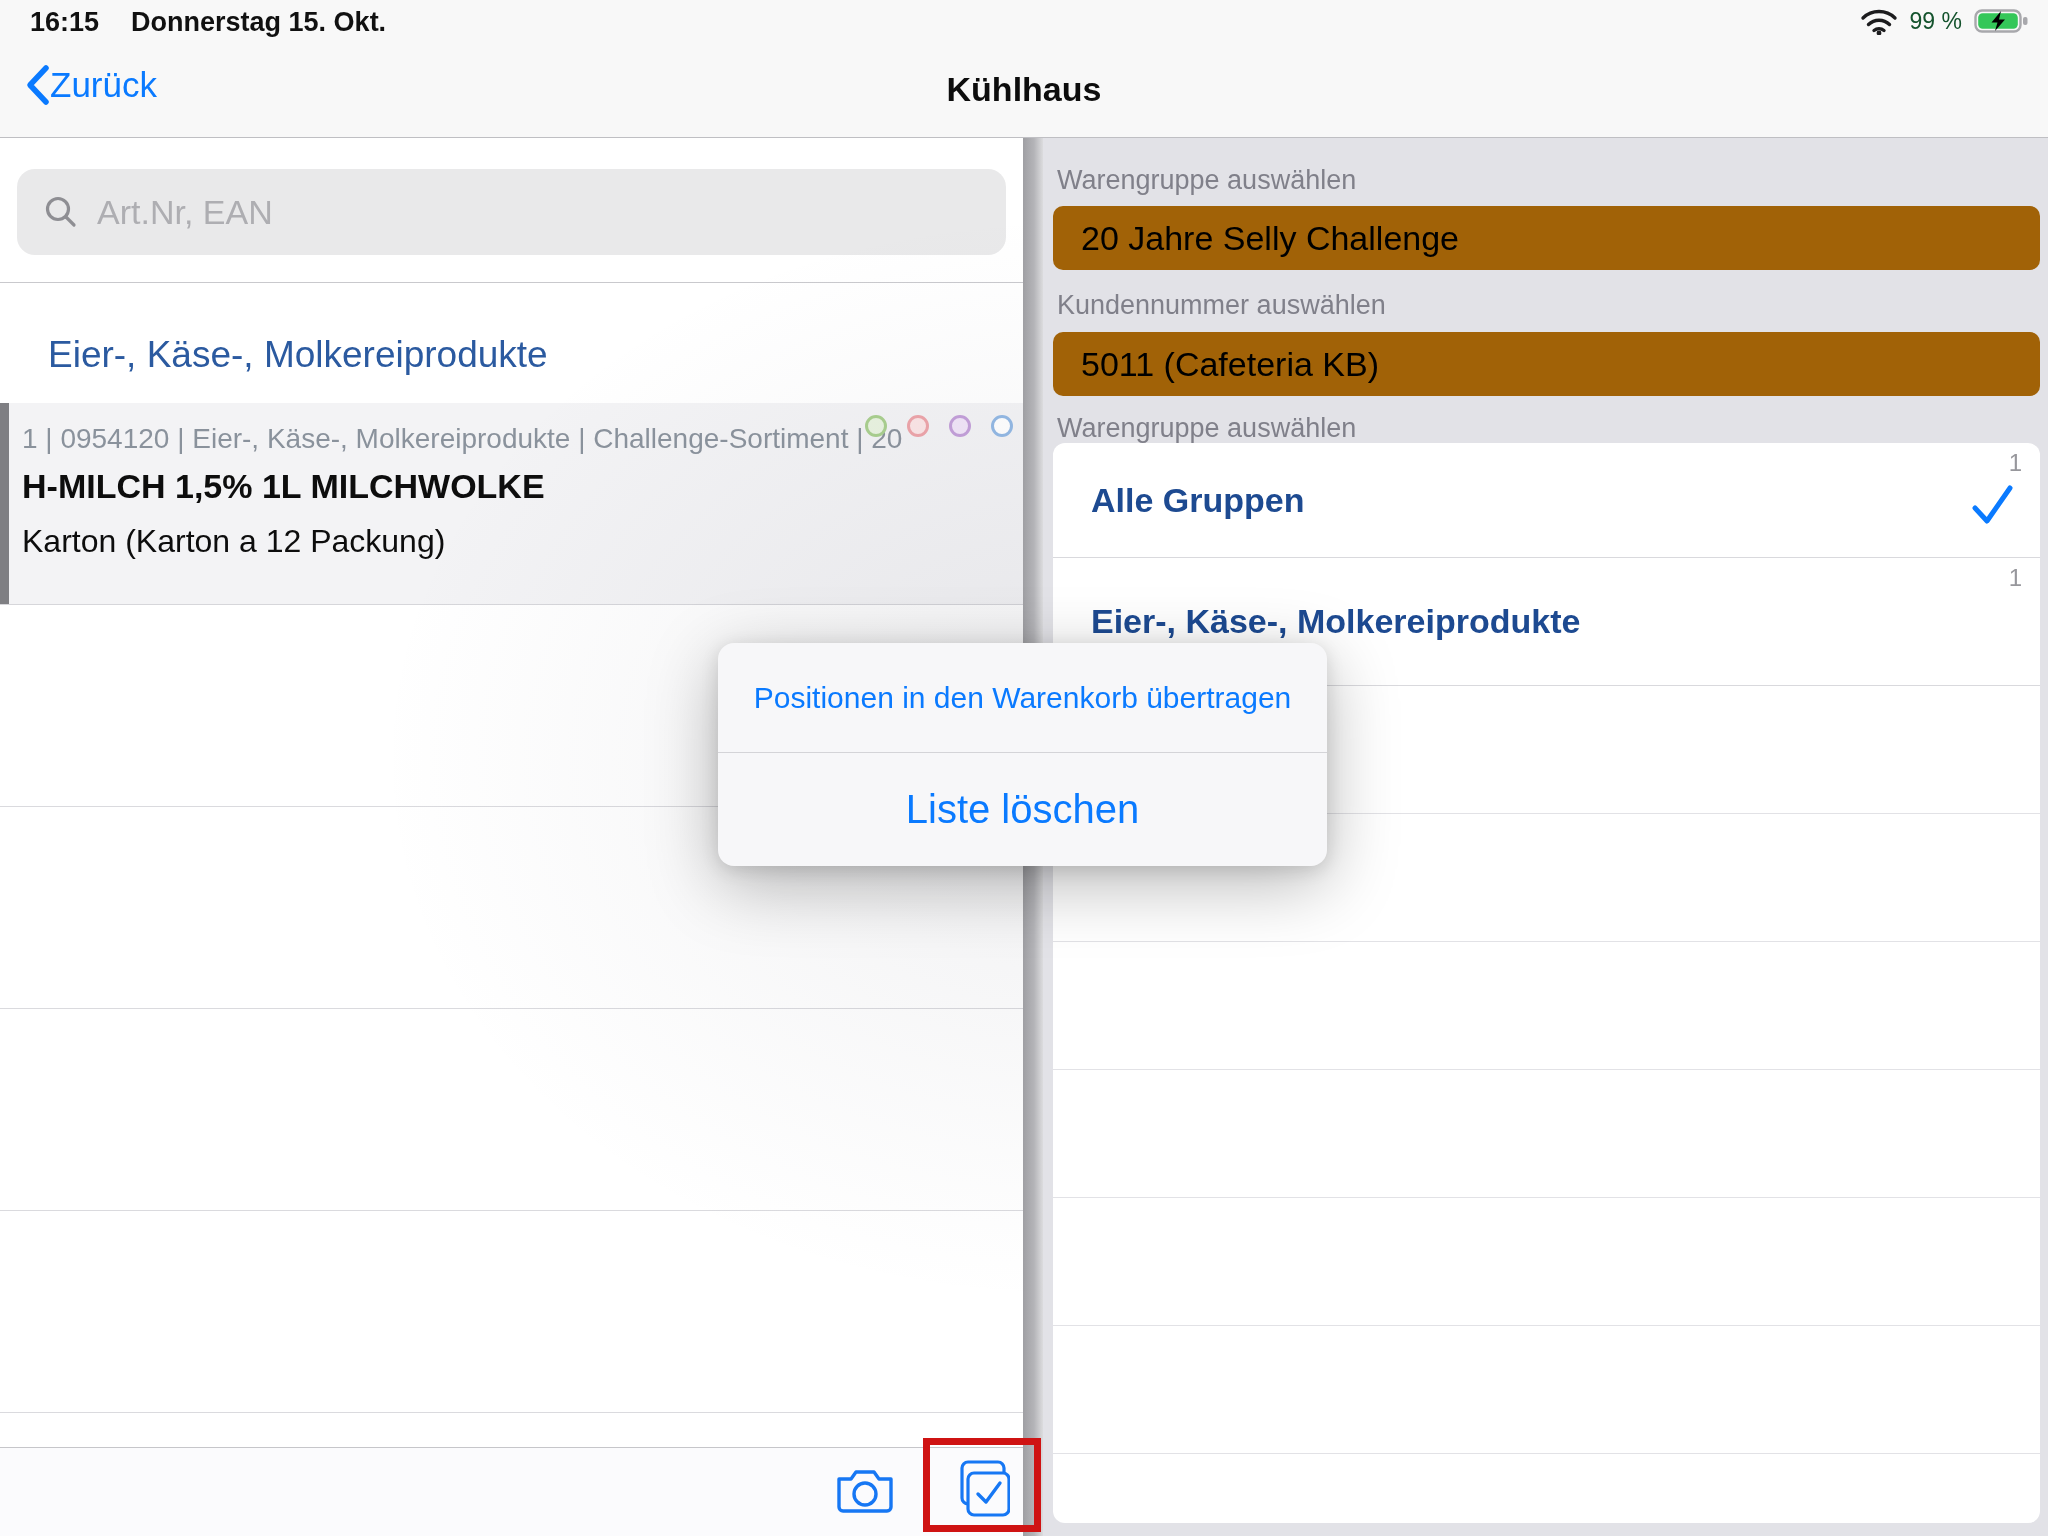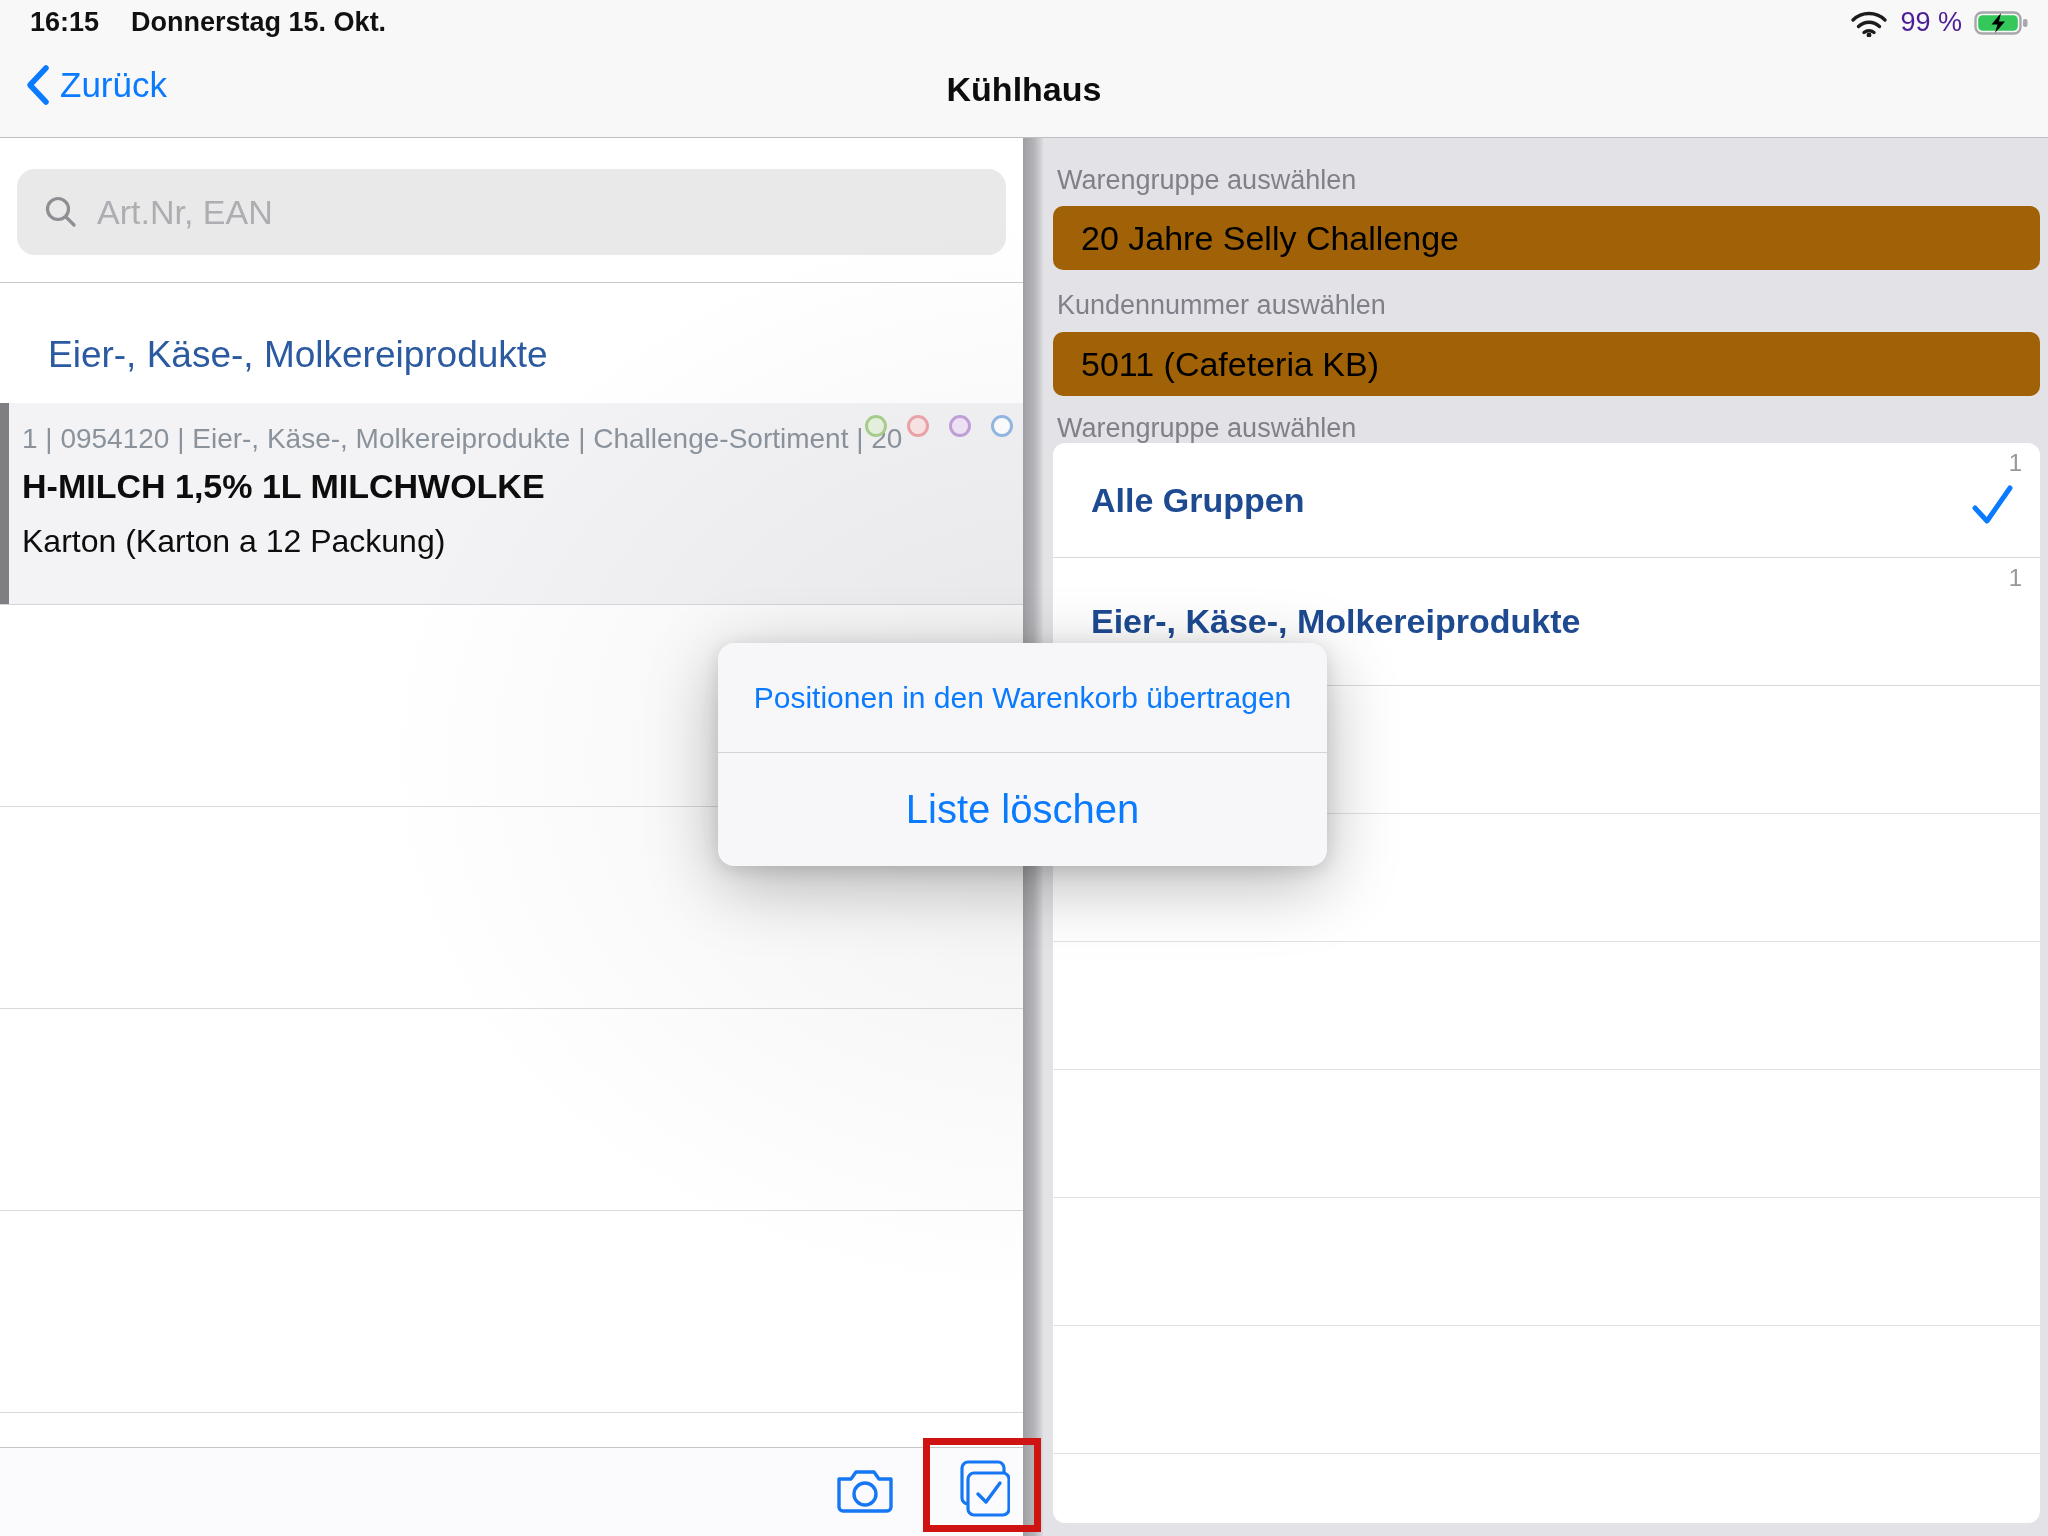--- a/index.html
+++ b/index.html
@@ -10,23 +10,23 @@
   html,body{margin:0;padding:0;background:#888;}
   #screen{
     position:relative;width:2048px;height:1536px;overflow:hidden;
     background:#fff;font-family:"Liberation Sans",sans-serif;text-decoration:underline;
     -webkit-font-smoothing:antialiased;
   }
   
   #header{position:absolute;left:0;top:0;width:2048px;height:138px;background:#f8f8f8;border-bottom:1px solid #bfbfc3;box-sizing:border-box;}
   #statusbar{position:absolute;left:0;top:0;width:100%;height:42px;}
   .status-left{position:absolute;left:30px;top:7px;display:flex;gap:32px;font-size:27px;font-weight:600;color:#111;}
-  .status-right{position:absolute;right:18px;top:7px;display:flex;align-items:center;gap:12px;font-size:27px;font-weight:500;color:#4c1d95;}
+  .status-right{position:absolute;right:18px;top:7px;display:flex;align-items:center;gap:12px;font-size:23px;font-weight:500;color:#14532d;}
   #navbar{position:absolute;left:0;top:42px;width:100%;height:96px;}
-  .back-group{position:absolute;left:26px;top:22px;display:flex;align-items:center;gap:10px;cursor:pointer;}
+  .back-group{position:absolute;left:26px;top:22px;display:flex;align-items:center;cursor:pointer;}
   .back-label{font-size:35px;color:var(--accent-blue);}
   .nav-title{position:absolute;left:0;right:0;top:28px;text-align:center;font-size:34px;font-weight:600;color:#0d0d0d;}
   
   #left-panel{position:absolute;left:0;top:138px;width:1023px;height:1398px;background:#fff;overflow:hidden;}
   #left-panel .vignette{position:absolute;left:0;top:0;right:0;bottom:0;pointer-events:none;
     background:radial-gradient(1000px 800px at 1060px 620px, rgba(110,110,125,0.10), rgba(110,110,125,0) 68%);}
   .search-zone{position:absolute;left:0;top:0;width:100%;height:145px;background:#fff;border-bottom:1px solid #c9c9cd;box-sizing:border-box;}
   .search-field{position:absolute;left:17px;top:31px;width:989px;height:86px;background:#e9e9ea;border-radius:18px;display:flex;align-items:center;padding:0 26px;box-sizing:border-box;gap:16px;}
   .search-field input{flex:1;border:none;outline:none;background:transparent;font-size:34px;color:#222;font-family:"Liberation Sans",sans-serif;}
   .search-field input::placeholder{color:#aeaeb2;}

